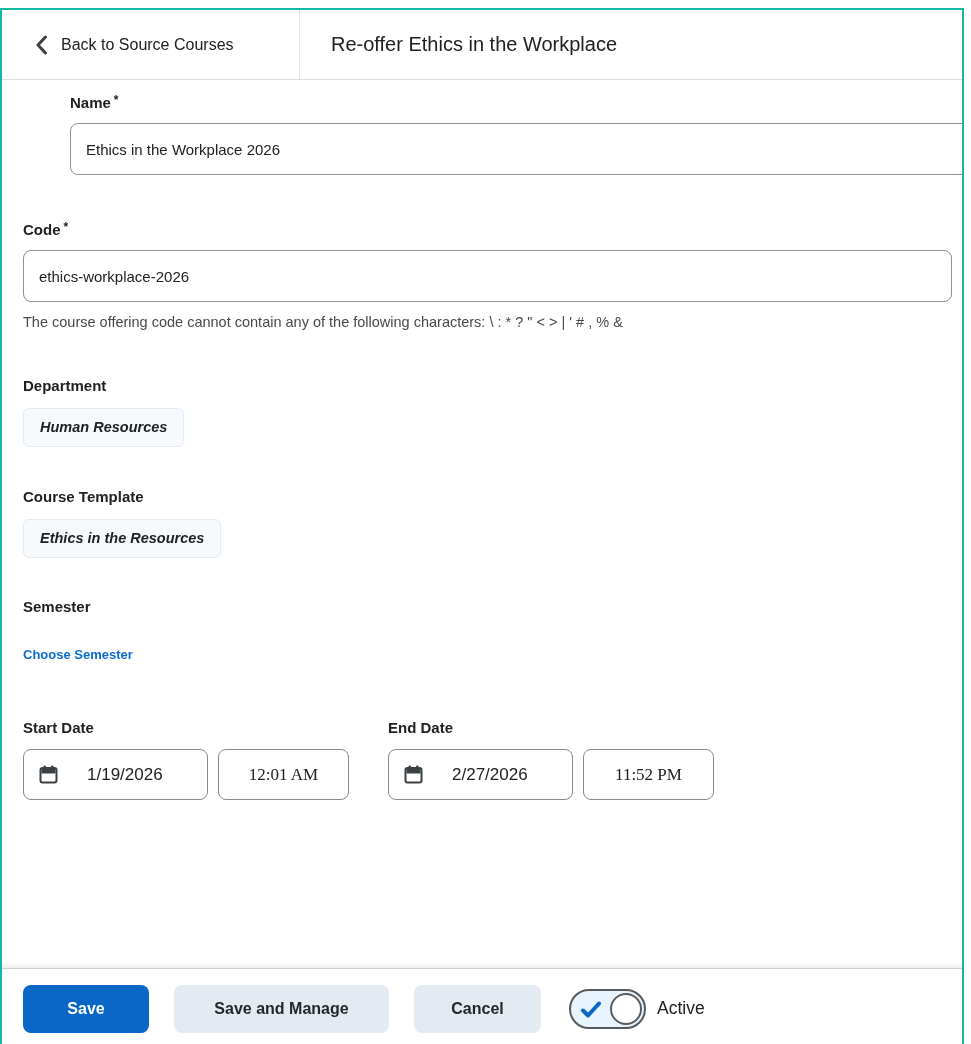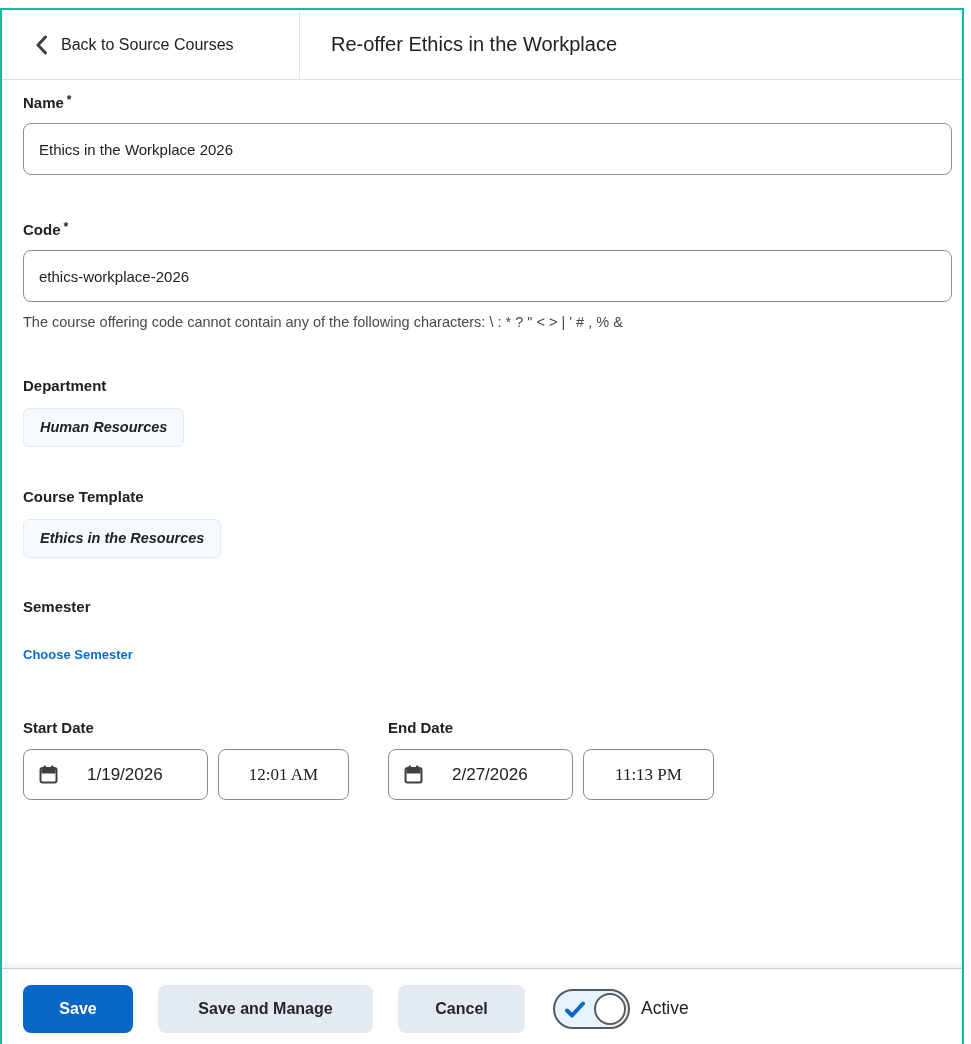--- a/index.html
+++ b/index.html
@@ -81,21 +81,21 @@
     margin-top: 12px;
     border: 1px solid #8b9196;
     border-radius: 8px;
     padding: 0 15px;
     font-family: "Liberation Sans", "DejaVu Sans", sans-serif;
     font-size: 15px;
     color: #202122;
     background: #ffffff;
     outline: none;
   }
-  .name-row { margin-top: 2px; }
+  .name-row { margin-top: 2px; margin-left: 47px; }
   .code-row { margin-top: 44px; }
   .helper-text {
     margin-top: 12px;
     font-size: 14.5px;
     color: #46494b;
     line-height: 17px;
   }
   .dept-row { margin-top: 47px; }
   .template-row { margin-top: 42px; }
   .chip {
@@ -167,21 +167,21 @@
   .btn {
     height: 48px;
     border: none;
     border-radius: 8px;
     font-family: "Liberation Sans", "DejaVu Sans", sans-serif;
     font-size: 16px;
     font-weight: 700;
     cursor: pointer;
   }
   .btn-primary {
-    width: 110px;
+    width: 126px;
     background: #0a67c6;
     color: #ffffff;
   }
   .btn-secondary {
     background: #e4eaf1;
     color: #24272a;
   }
   .btn-save-manage { width: 215px; margin-left: 25px; }
   .btn-cancel { width: 127px; margin-left: 25px; }
   .toggle {
@@ -293,21 +293,21 @@
               <svg width="19" height="19" viewBox="0 0 19 19" fill="none">
                 <rect x="1.5" y="3" width="16" height="14.5" rx="2" stroke="#3b4044" stroke-width="2"></rect>
                 <rect x="2.5" y="4" width="14" height="4.5" fill="#3b4044"></rect>
                 <rect x="4.5" y="0.5" width="2.5" height="4" rx="1" fill="#3b4044"></rect>
                 <rect x="12" y="0.5" width="2.5" height="4" rx="1" fill="#3b4044"></rect>
               </svg>
             </span>
             <span>2/27/2026</span>
           </div>
           <div class="picker time-picker">
-            <span>11:13 PM</span>
+            <span>11:52 PM</span>
           </div>
         </div>
       </div>
     </div>
 
   </div>
 
   <div class="footer">
     <button class="btn btn-primary">Save</button>
     <button class="btn btn-secondary btn-save-manage">Save and Manage</button>

